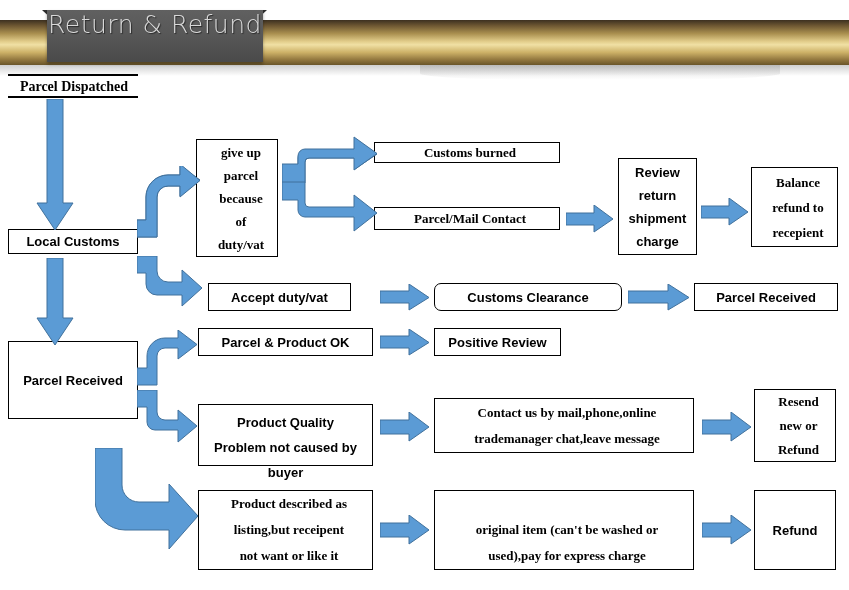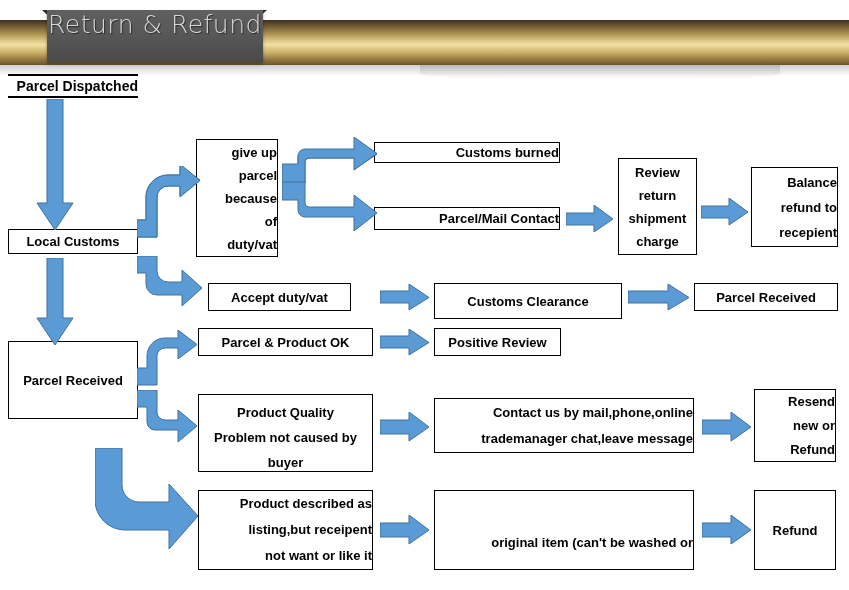--- a/index.html
+++ b/index.html
@@ -102,21 +102,21 @@
     color: #000000;
     font-family: "Liberation Sans", sans-serif;
     font-weight: bold;
     font-size: 13px;
     line-height: 23px;
     display: flex;
     align-items: center;
     overflow: visible;
   }
   .node.center { justify-content: center; text-align: center; }
-  .node.left   { justify-content: flex-start; text-align: right; padding-left: 8px; }
+  .node.left   { justify-content: flex-start; text-align: center; padding-left: 8px; font-family: Liberation Serif, serif; }
   .node .txt { width: 100%; }
 
   
   .node.hrule {
     border-left: none;
     border-right: none;
     border-top: 2.2px solid #000;
     border-bottom: 2.2px solid #000;
     padding-left: 2px;
     font-size: 14px;
@@ -184,37 +184,37 @@
       <span>Balance</span><br>
       <span>refund to</span><br>
       <span>recepient</span>
     </span>
   </div>
 
   <div class="node center" style="left:208px; top:283px; width:143px; height:28px;">
     <span class="txt">Accept duty/vat</span>
   </div>
 
-  <div class="node center" style="left:434px; top:283px; width:188px; height:36px;">
+  <div class="node center" style="left:434px; top:283px; width:188px; height:28px;border-radius:7px;">
     <span class="txt">Customs Clearance</span>
   </div>
 
   <div class="node center" style="left:694px; top:283px; width:144px; height:28px;">
     <span class="txt">Parcel Received</span>
   </div>
 
   <div class="node center" style="left:198px; top:328px; width:175px; height:28px;">
     <span class="txt">Parcel &amp; Product OK</span>
   </div>
 
   <div class="node center" style="left:434px; top:328px; width:127px; height:28px;">
     <span class="txt">Positive Review</span>
   </div>
 
-  <div class="node center" style="left:198px; top:394px; width:175px; height:78px; line-height:25px; align-items:flex-start; padding-top:5px;">
+  <div class="node center" style="left:198px; top:404px; width:175px; height:62px; line-height:25px; align-items:flex-start; padding-top:5px;">
     <span class="txt">
       <span>Product Quality</span><br>
       <span>Problem not caused by</span><br>
       <span>buyer</span>
     </span>
   </div>
 
   <div class="node left" style="left:434px; top:398px; width:260px; height:55px; line-height:26px; padding-left:6px;">
     <span class="txt">
       <span>Contact us by mail,phone,online</span><br>
@@ -235,20 +235,21 @@
       <span>Product described as</span><br>
       <span>listing,but receipent</span><br>
       <span>not want or like it</span>
     </span>
   </div>
 
   <div class="node left" style="left:434px; top:490px; width:260px; height:80px; line-height:26px; padding-left:6px;">
     <span class="txt">
       <br>
       <span>original item (can't be washed or</span><br>
+      <span>used),pay for express charge</span>
     </span>
   </div>
 
   <div class="node center" style="left:754px; top:490px; width:82px; height:80px;">
     <span class="txt">Refund</span>
   </div>
 
   <div class="arrow" style="left:36px; top:99px;">
     <svg width="38" height="132" viewBox="0 0 38 132">
       <polygon points="11,0 27,0 27,104 37,104 19,131 1,104 11,104" fill="#5B9BD5" stroke="#41719C" stroke-width="1"></polygon>

